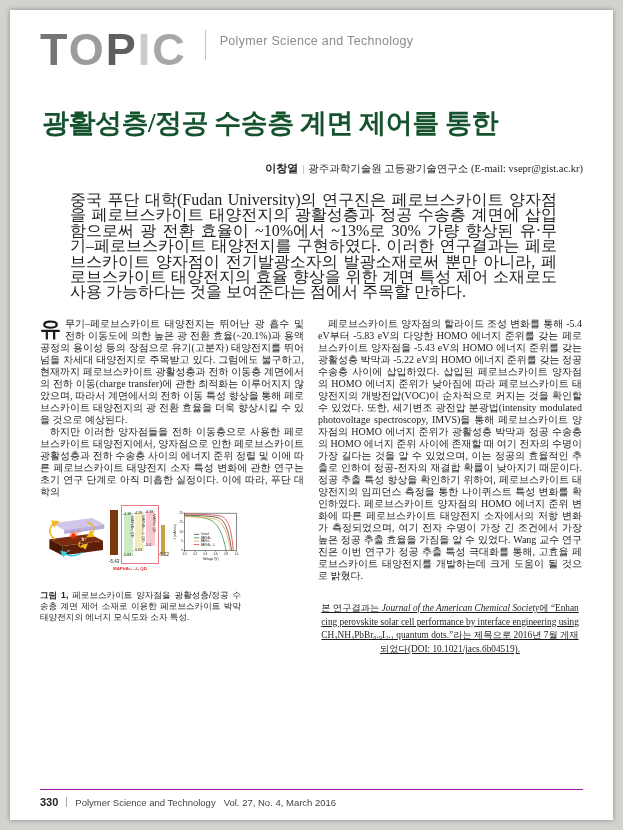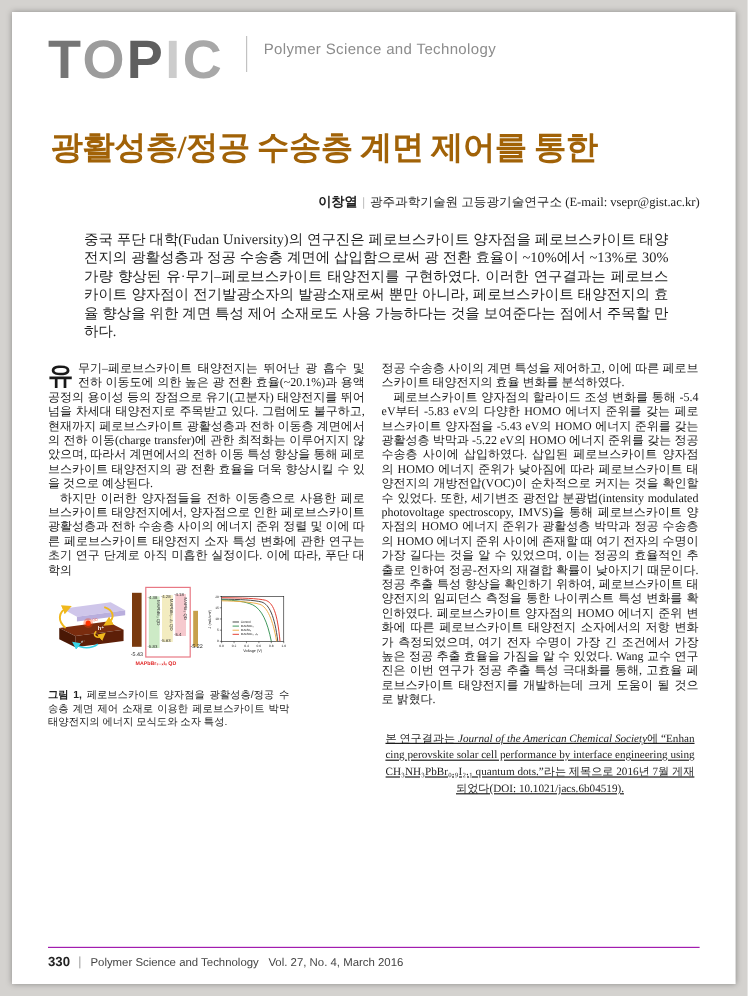--- a/index.html
+++ b/index.html
@@ -12,28 +12,28 @@
   
   .hdr{display:flex;align-items:flex-start;}
   .topic{font-family:"Liberation Sans","DejaVu Sans",sans-serif;font-weight:800;
          font-size:45px;line-height:48px;letter-spacing:2px;}
   .t0{color:#757575}.t1{color:#9c9c9c}.t2{color:#5f5f5f}.t3{color:#cccccc}.t4{color:#a8a8a8}
   .hdr-divider{width:1px;height:30px;background:#c2c2c2;margin:4px 14px 0 18px;}
   .journal-name{font-family:"Liberation Sans","DejaVu Sans",sans-serif;font-size:12.5px;
          color:#8c8c8c;padding-top:8px;letter-spacing:.3px;}
 
   
-  .title{margin:30px 0 0 2px;font-size:27px;font-weight:600;color:#a16207;
+  .title{margin:30px 0 0 2px;font-size:27px;font-weight:600;color:#14532d;
          line-height:39px;letter-spacing:-0.5px;}
   .author{margin-top:18px;text-align:right;font-size:10.5px;color:#222;}
   .author b{font-size:11px;}
   .author .sep{color:#999;padding:0 4px;}
 
   
-  .abstract{margin:16px 26px 0 30px;font-size:12px;line-height:15.4px;
+  .abstract{margin:16px 26px 0 30px;font-size:16px;line-height:15.4px;
             text-align:justify;word-break:break-all;color:#1e1e1e;}
 
   
   .columns{display:flex;gap:14px;margin-top:18px;}
   .col{width:264px;font-size:10px;line-height:12px;text-align:justify;
        word-break:break-all;color:#191919;}
   .col p{margin:0;}
   .col p.ind{text-indent:10px;}
   .dropcap{float:left;font-size:21px;line-height:23px;font-weight:600;margin:0 4px 0 0;}
 
@@ -210,21 +210,20 @@
                   </g>
                 </svg>
 
               </div>
               <div class="caption"><b>그림 1,</b> <span>페로브스카이트 양자점을 광활성층/정공 수송층 계면 제어 소재로 이용한 페로브스카이트 박막 태양전지의 에너지 모식도와 소자 특성.</span></div>
             </div>
           </div>
         </div>
 
         <div class="col">
-          <p>정공 수송층 사이의 계면 특성을 제어하고, 이에 따른 페로브스카이트 태양전지의 효율 변화를 분석하였다.</p>
           <p class="ind">페로브스카이트 양자점의 할라이드 조성 변화를 통해 -5.4 eV부터 -5.83 eV의 다양한 HOMO 에너지 준위를 갖는 페로브스카이트 양자점을 -5.43 eV의 HOMO 에너지 준위를 갖는 광활성층 박막과 -5.22 eV의 HOMO 에너지 준위를 갖는 정공 수송층 사이에 삽입하였다. 삽입된 페로브스카이트 양자점의 HOMO 에너지 준위가 낮아짐에 따라 페로브스카이트 태양전지의 개방전압(VOC)이 순차적으로 커지는 것을 확인할 수 있었다. 또한, 세기변조 광전압 분광법(intensity modulated photovoltage spectroscopy, IMVS)을 통해 페로브스카이트 양자점의 HOMO 에너지 준위가 광활성층 박막과 정공 수송층의 HOMO 에너지 준위 사이에 존재할 때 여기 전자의 수명이 가장 길다는 것을 알 수 있었으며, 이는 정공의 효율적인 추출로 인하여 정공-전자의 재결합 확률이 낮아지기 때문이다. 정공 추출 특성 향상을 확인하기 위하여, 페로브스카이트 태양전지의 임피던스 측정을 통한 나이퀴스트 특성 변화를 확인하였다. 페로브스카이트 양자점의 HOMO 에너지 준위 변화에 따른 페로브스카이트 태양전지 소자에서의 저항 변화가 측정되었으며, 여기 전자 수명이 가장 긴 조건에서 가장 높은 정공 추출 효율을 가짐을 알 수 있었다. Wang 교수 연구진은 이번 연구가 정공 추출 특성 극대화를 통해, 고효율 페로브스카이트 태양전지를 개발하는데 크게 도움이 될 것으로 밝혔다.</p>
           <div class="note">
             <span>본 연구결과는 </span><em>Journal of the American Chemical Society</em><span>에 “Enhancing perovskite solar cell performance by interface engineering using CH₃NH₃PbBr₀.₉I₂.₁ quantum dots.”라는 제목으로 2016년 7월 게재되었다(DOI: 10.1021/jacs.6b04519).</span>
           </div>
         </div>
 
       </div>
     </div>
 
     <div class="footer">

